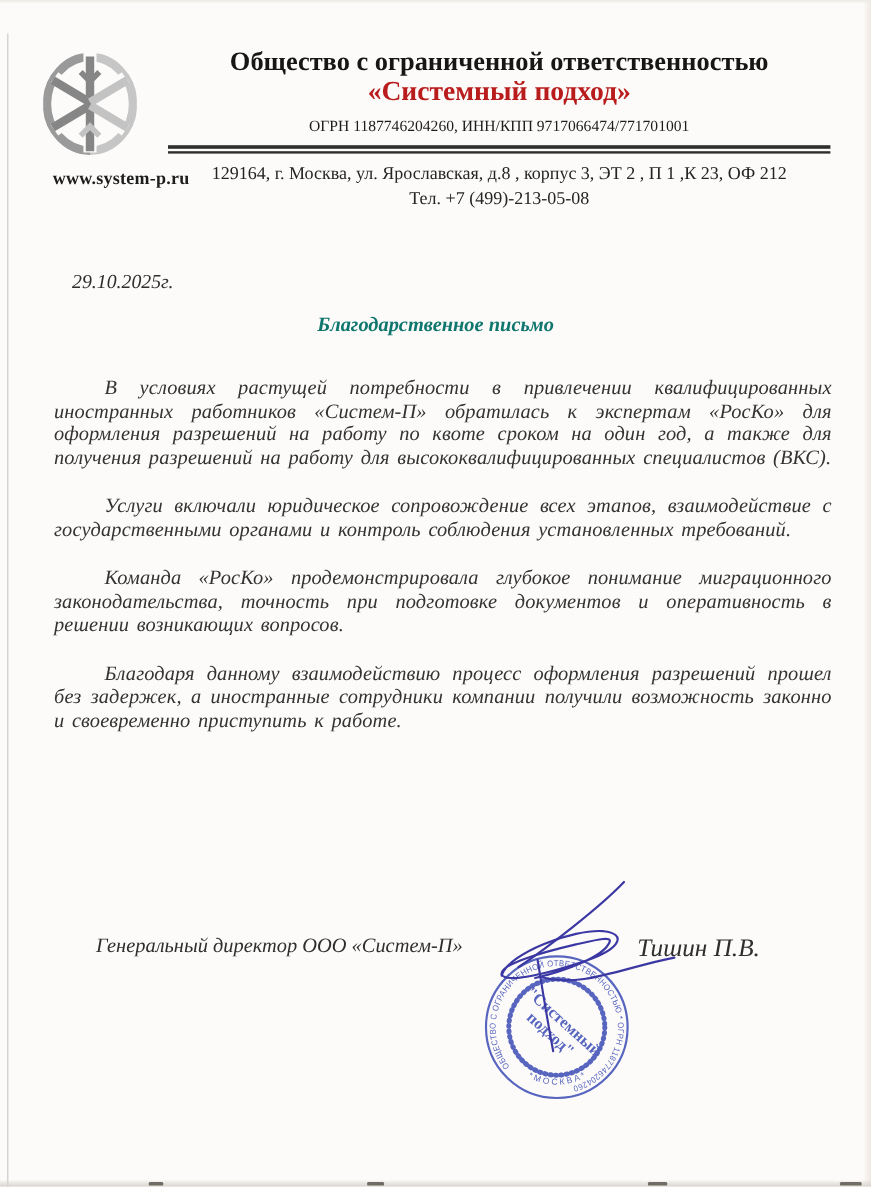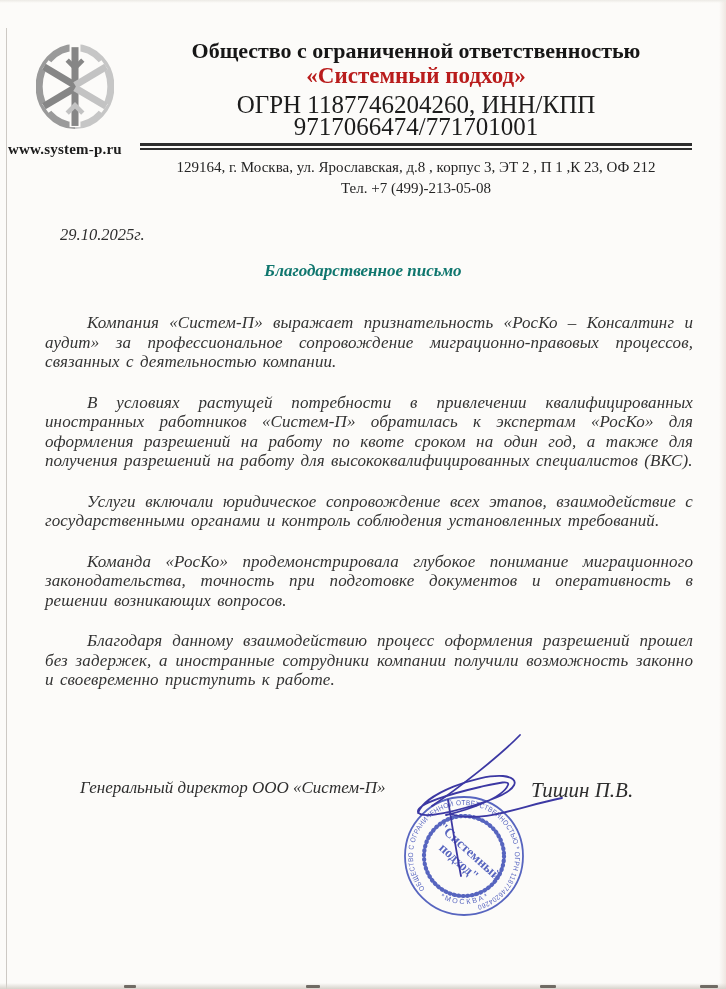--- a/index.html
+++ b/index.html
@@ -16,26 +16,26 @@
   .edge-left{position:absolute;left:6px;top:28px;bottom:0;width:1px;background:#bdb8b1;opacity:.75;}
   .edge-right{position:absolute;right:0;top:0;bottom:0;width:7px;background:linear-gradient(to left,#efe7e2,rgba(252,251,249,0));}
   .edge-top{position:absolute;left:0;top:0;right:0;height:3px;background:linear-gradient(to bottom,#eceae5,rgba(252,251,249,0));}
   .edge-bottom{position:absolute;left:0;bottom:0;right:0;height:6px;background:linear-gradient(to top,#d7d3cc,rgba(252,251,249,0));}
   .edge-mark{position:absolute;bottom:1px;height:3px;background:#5a564f;border-radius:1px;opacity:.85;}
 
   
   .logo{position:absolute;left:36px;top:40px;width:78px;height:90px;}
   .website{
     position:absolute;left:8px;top:141px;width:130px;
-    font-weight:bold;font-size:15px;letter-spacing:.2px;color:#1d1d1d;
+    font-weight:bold;font-size:15px;letter-spacing:.2px;color:#1d1d1d;padding-left:36px;
   }
   .head-center{position:absolute;left:140px;top:38px;width:552px;text-align:center;}
   .org-type{font-weight:bold;font-size:22px;line-height:25px;color:#161616;}
   .org-name{font-weight:bold;font-size:23px;line-height:26px;color:#b91c1c;}
-  .org-reg{font-size:25px;line-height:22px;margin-top:5px;color:#1c1c1c;font-family:Liberation Serif, serif;}
+  .org-reg{font-size:13px;line-height:22px;margin-top:5px;color:#1c1c1c;font-family:Liberation Serif, serif;}
   .double-rule{margin-top:5px;height:2px;border-top:3px solid #2e2e2e;border-bottom:2px solid #2e2e2e;}
   .org-addr{font-size:15px;line-height:18px;margin-top:8px;color:#242424;}
   .org-phone{font-size:15px;line-height:18px;margin-top:3px;color:#242424;}
 
   
   .date{position:absolute;left:60px;top:225px;font-style:italic;font-size:16.5px;color:#2e2e2e;}
   .letter-title{
     position:absolute;left:0;top:261px;width:726px;text-align:center;
     font-weight:bold;font-style:italic;font-size:17px;color:#0f766e;
   }
@@ -102,21 +102,20 @@
     <div class="org-reg">ОГРН 1187746204260, ИНН/КПП 9717066474/771701001</div>
     <div class="double-rule"></div>
     <div class="org-addr">129164, г. Москва, ул. Ярославская, д.8 , корпус 3, ЭТ 2 , П 1 ,К 23, ОФ 212</div>
     <div class="org-phone">Тел. +7 (499)-213-05-08</div>
   </div>
 
   <div class="date">29.10.2025г.</div>
   <div class="letter-title">Благодарственное письмо</div>
 
   <div class="letter-body">
-    <p>Компания «Систем-П» выражает признательность «РосКо – Консалтинг и аудит» за профессиональное сопровождение миграционно-правовых процессов, связанных с деятельностью компании.</p>
     <p>В условиях растущей потребности в привлечении квалифицированных иностранных работников «Систем-П» обратилась к экспертам «РосКо» для оформления разрешений на работу по квоте сроком на один год, а также для получения разрешений на работу для высококвалифицированных специалистов (ВКС).</p>
     <p>Услуги включали юридическое сопровождение всех этапов, взаимодействие с государственными органами и контроль соблюдения установленных требований.</p>
     <p>Команда «РосКо» продемонстрировала глубокое понимание миграционного законодательства, точность при подготовке документов и оперативность в решении возникающих вопросов.</p>
     <p>Благодаря данному взаимодействию процесс оформления разрешений прошел без задержек, а иностранные сотрудники компании получили возможность законно и своевременно приступить к работе.</p>
   </div>
 
   <div class="signoff">
     <span class="pos">Генеральный директор ООО «Систем-П»</span>
     <span class="name">Тишин П.В.</span>
   </div>

